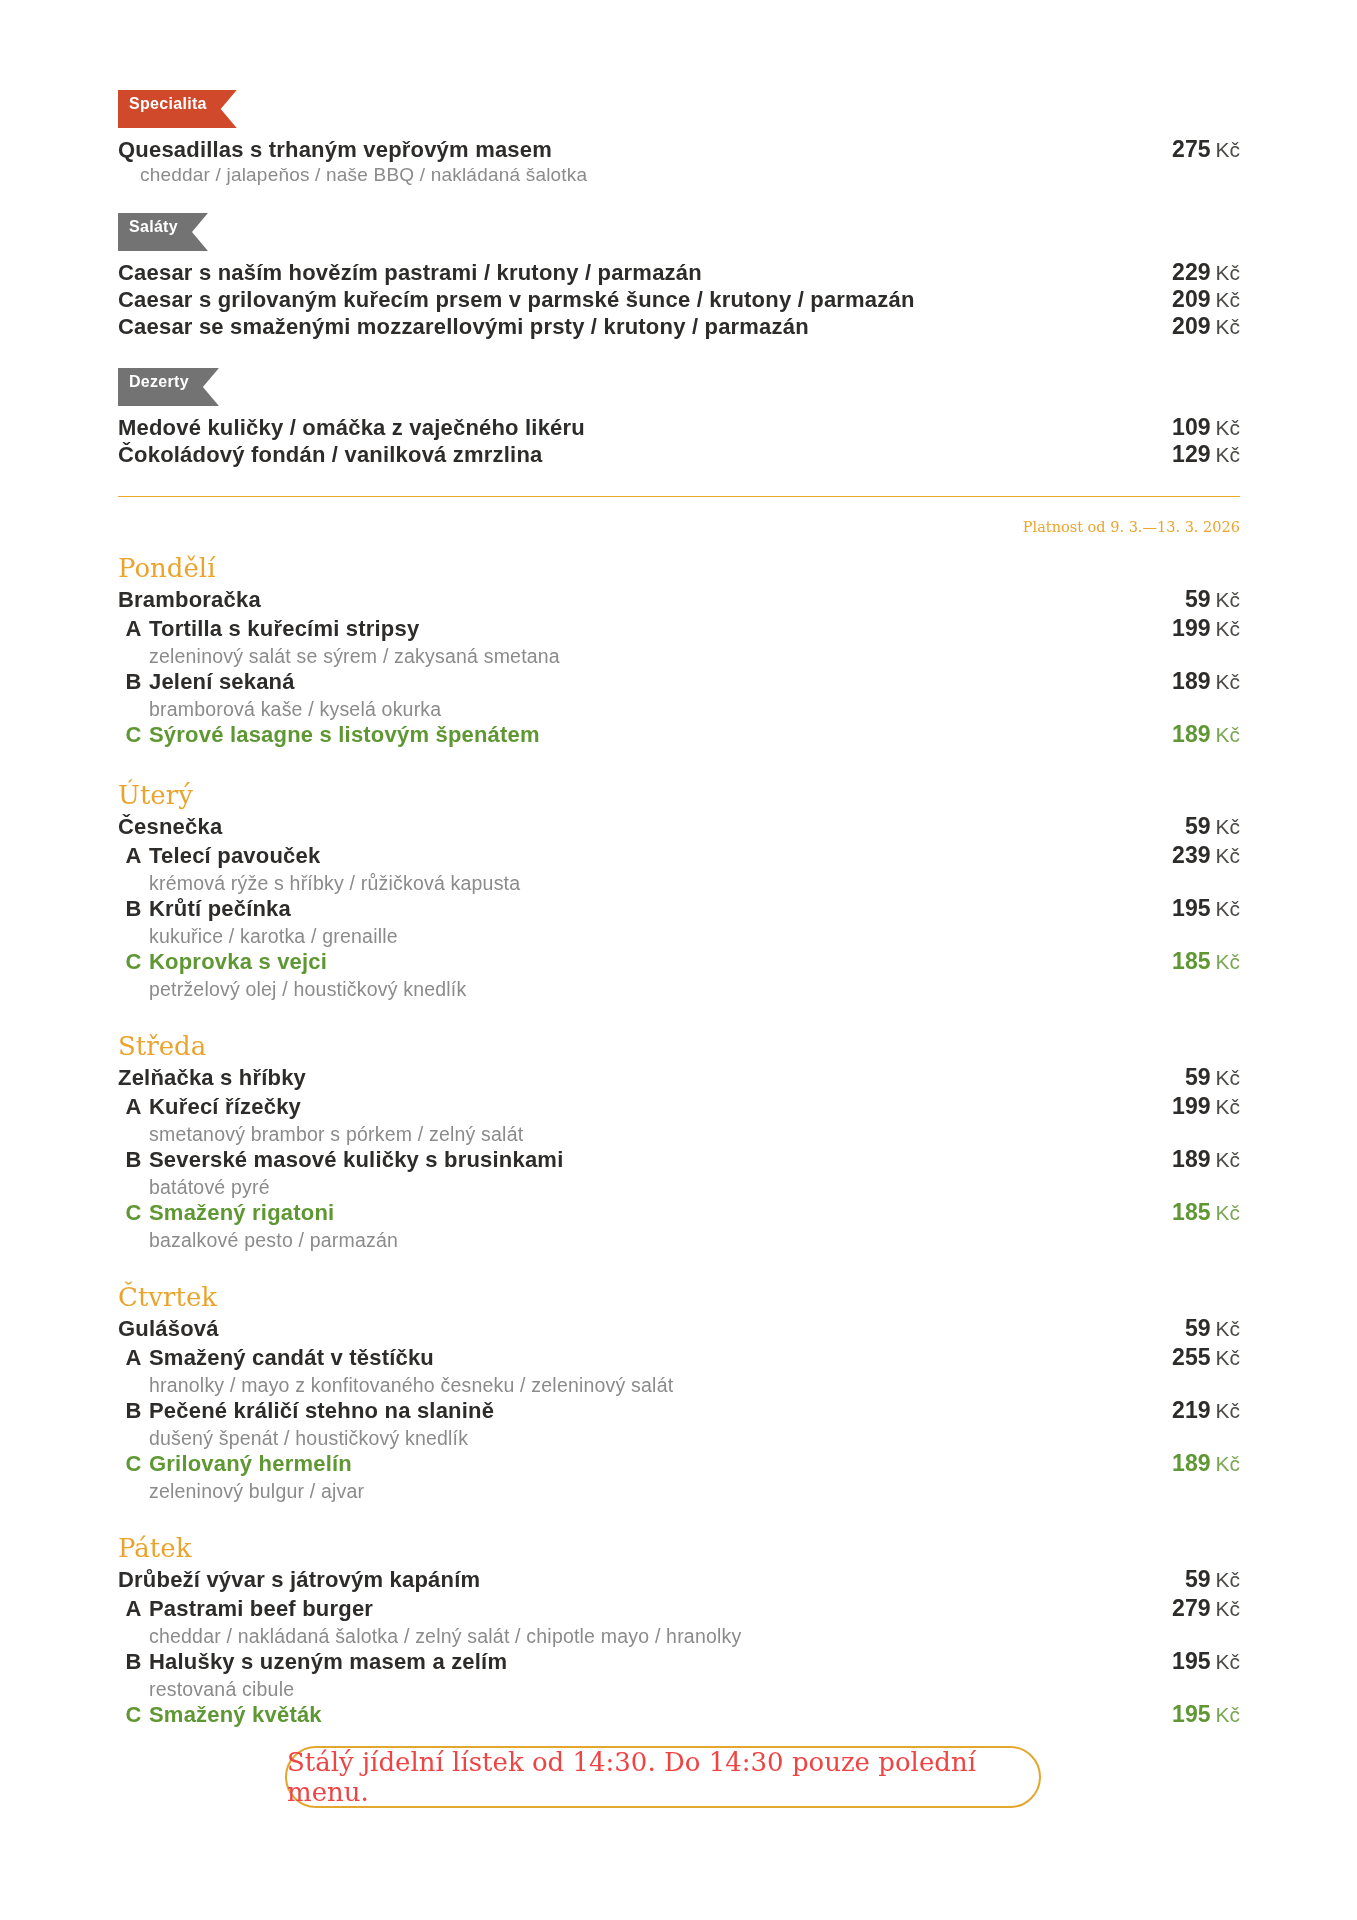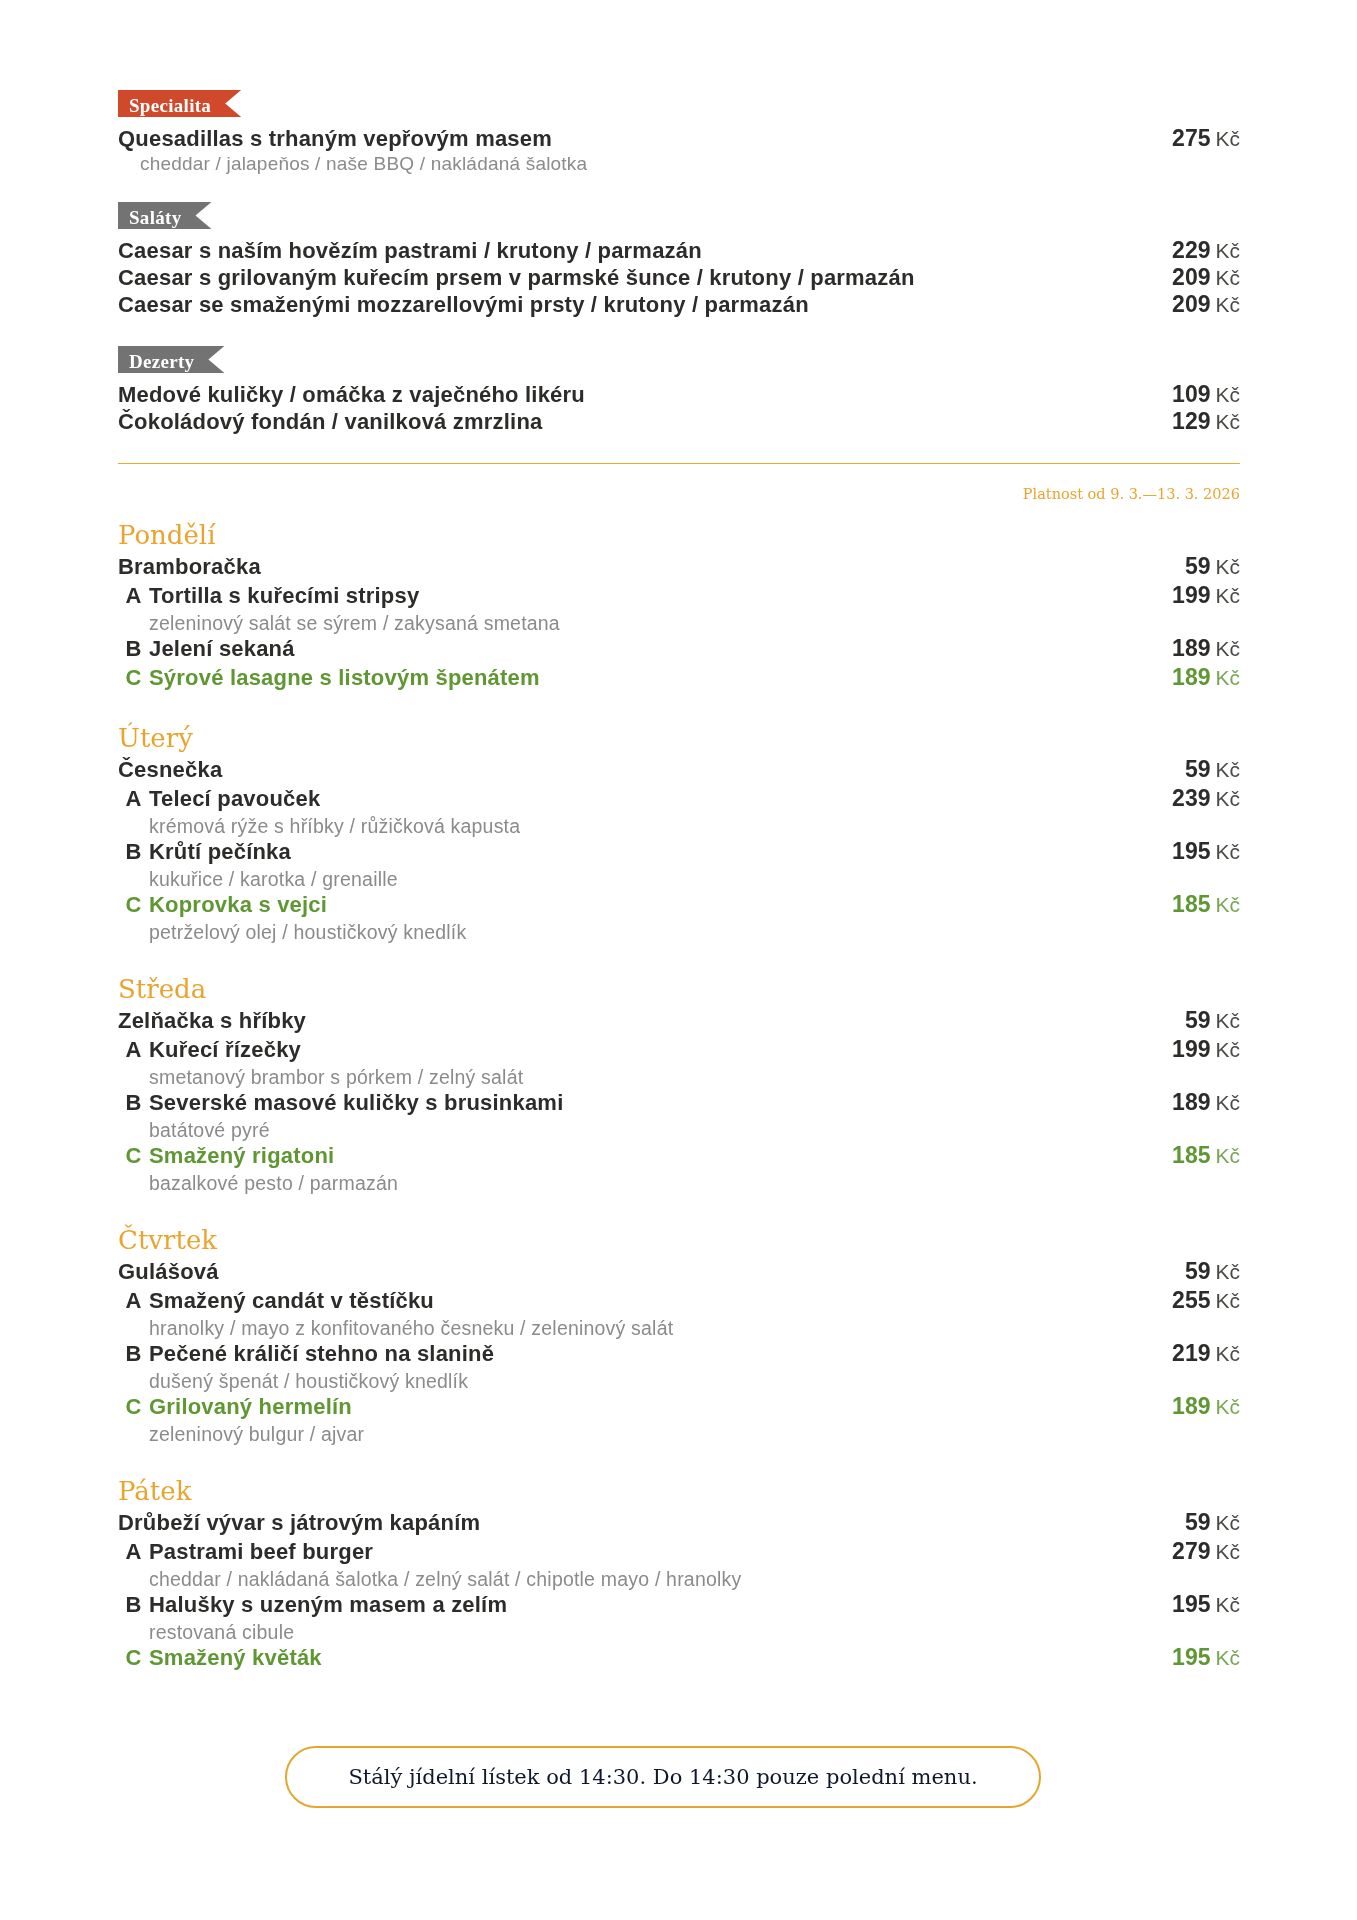--- a/index.html
+++ b/index.html
@@ -7,23 +7,23 @@
   body {
     width:1357px; height:1920px; position:relative; background:#ffffff;
     font-family:"Liberation Sans", sans-serif; color:#2d2c2a;
     -webkit-font-smoothing:antialiased;
   }
   .page { position:absolute; left:118px; top:90px; width:1122px; }
 
   
   .badge {
     display:inline-block; color:#fff;
-    font-family:Liberation Serif, serif; font-weight:700; font-size:19px;
+    font-family:Liberation Sans, sans-serif; font-weight:700; font-size:16px;
     letter-spacing:.3px; line-height:1;
-    padding:6px 30px 2px 11px; margin-bottom:9px;
+    padding:6px 30px 16px 11px; margin-bottom:9px;
     clip-path:polygon(0 0, 100% 0, calc(100% - 16px) 50%, 100% 100%, 0 100%);
   }
 
   .tsec { margin-bottom:27px; }
   .row { }
   .line { display:flex; align-items:baseline; line-height:24px; }
   .tsec .line { line-height:25px; }
   .letter { flex:0 0 31px; font-weight:700; font-size:22px; color:#2d2c2a; }
   .name { font-weight:700; font-size:22px; letter-spacing:.2px; color:#2d2c2a; padding-right:12px; }
   .price { margin-left:auto; white-space:nowrap; }
@@ -48,21 +48,21 @@
     color:#eaa42d; margin-bottom:3px;
   }
   .week .line { line-height:26px;text-align:center; }
 
   .footer-box {
     position:absolute; left:285px; top:1746px; width:756px; height:62px;
     border:2.5px solid #e4a72e; border-radius:31px;
     display:flex; align-items:center; justify-content:center;
   }
   .footer-box span {
-    font-family:"DejaVu Serif", serif; font-size:21px; color:#0f172a;
+    font-family:"DejaVu Serif", serif; font-size:26px; color:#ef4444;
   }
 </style>
 </head>
 <body>
 
 <div class="page">
   <section class="top">
       <div class="tsec">
     <div class="badge" style="background: rgb(209, 73, 43);">
       <span class="badge-label">Specialita</span>
@@ -154,20 +154,21 @@
       <span class="price"><span class="num">199</span><span class="cur">Kč</span></span>
     </div>
     <div class="desc">zeleninový salát se sýrem / zakysaná smetana</div>
   </div>
           <div class="row">
     <div class="line">
       <span class="letter">B</span>
       <span class="name">Jelení sekaná</span>
       <span class="price"><span class="num">189</span><span class="cur">Kč</span></span>
     </div>
+    <div class="desc">bramborová kaše / kyselá okurka</div>
   </div>
           <div class="row green">
     <div class="line">
       <span class="letter">C</span>
       <span class="name">Sýrové lasagne s listovým špenátem</span>
       <span class="price"><span class="num">189</span><span class="cur">Kč</span></span>
     </div>
 
   </div>
         </div>

